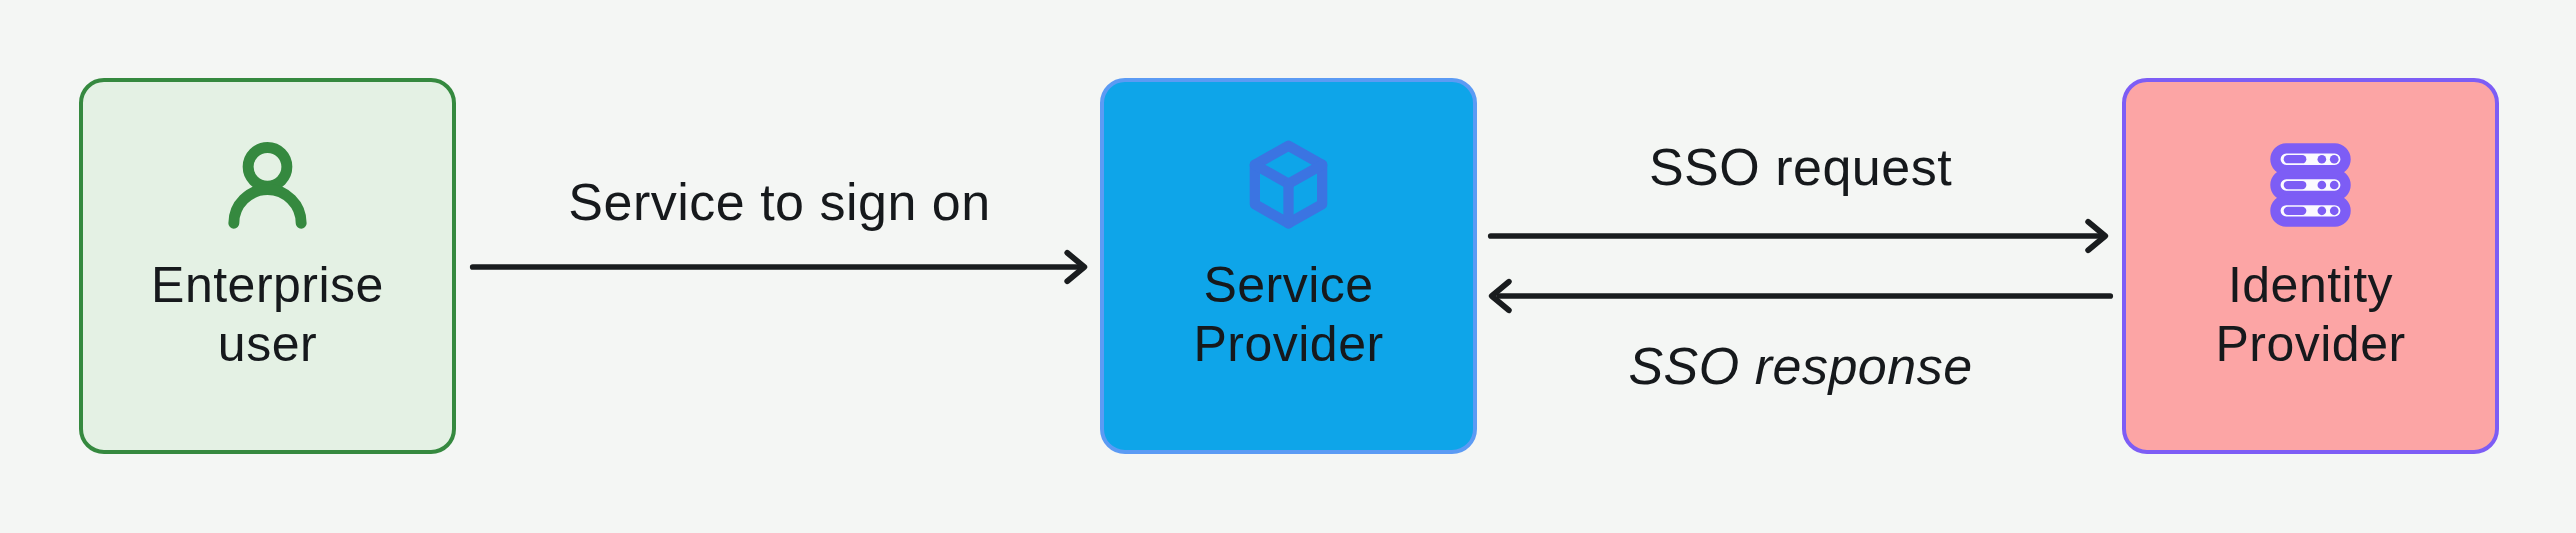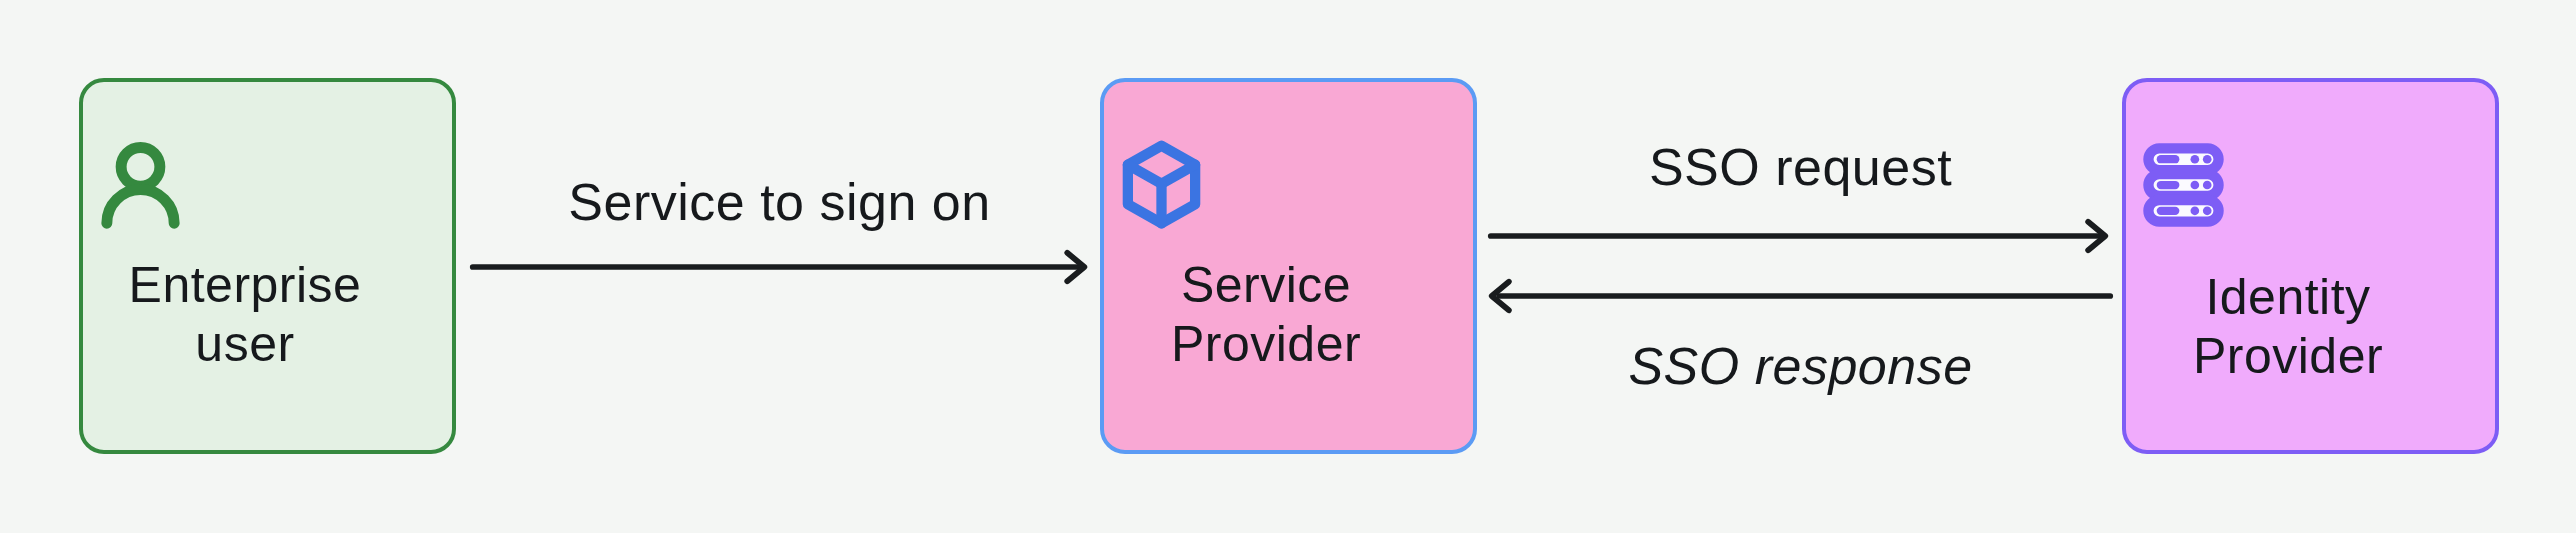--- a/index.html
+++ b/index.html
@@ -16,26 +16,26 @@
     color: #16191c;
   }
   .node {
     position: absolute;
     top: 78px;
     width: 377px; height: 376px;
     border-radius: 25px;
     border: 4.8px solid;
     display: flex;
     flex-direction: column;
-    align-items: flex-start;
+    align-items: center;
     padding-top: 52px;
   }
   .node-enterprise-user { left: 79px;  background: #e4f1e4; border-color: #35893f; color: #35893f; }
-  .node-service-provider { left: 1100px; background: #f9a8d4; border-color: #5b9bf4; color: #3b74e2; }
-  .node-identity-provider { left: 2122px; background: #f0abfc; border-color: #7d5df5; color: #7d5df5; gap: 12px; }
+  .node-service-provider { left: 1100px; background: #0ea5e9; border-color: #5b9bf4; color: #3b74e2; }
+  .node-identity-provider { left: 2122px; background: #fca5a5; border-color: #7d5df5; color: #7d5df5; }
   .icon-slot {
     height: 101px; width: 114px;
     display: flex; align-items: center; justify-content: center;
     flex: none;
   }
   .node-label {
     margin-top: 21px;
     width: 324px;
     text-align: center;
     font-size: 50px;

